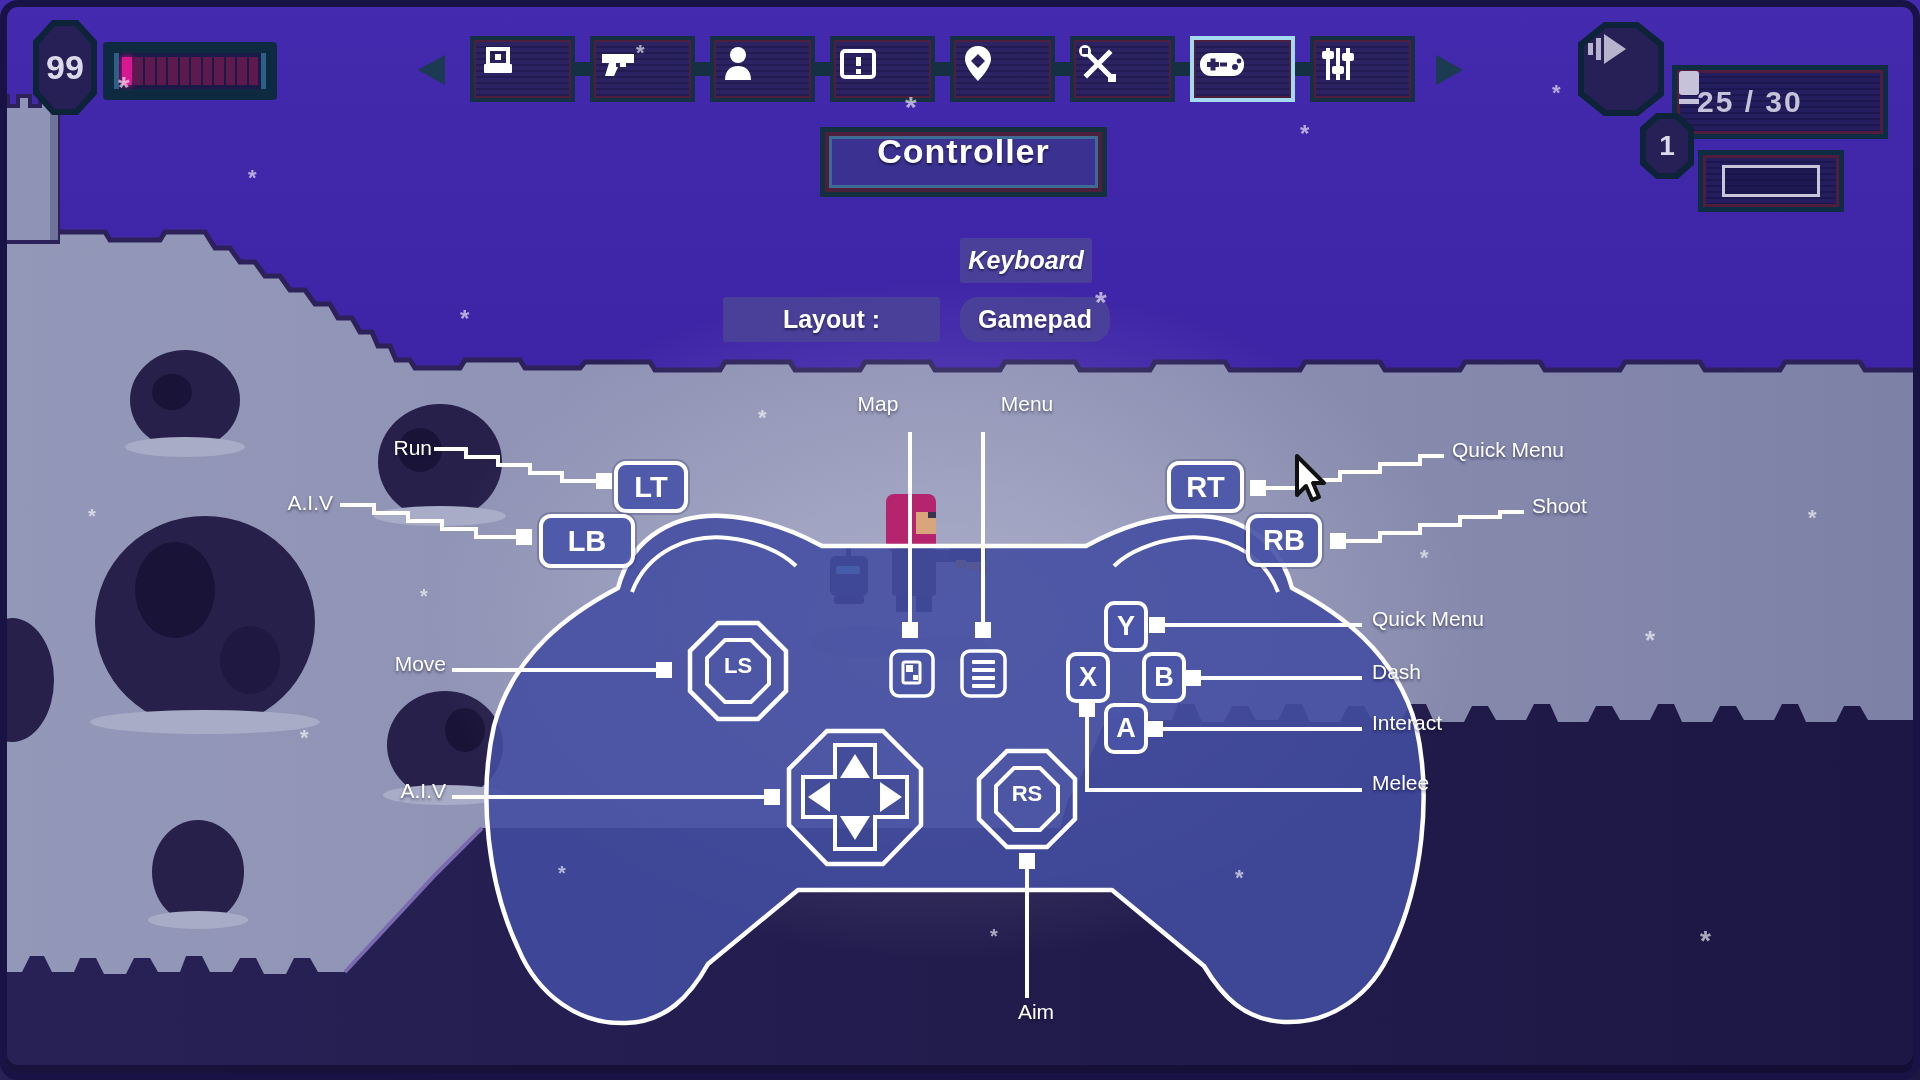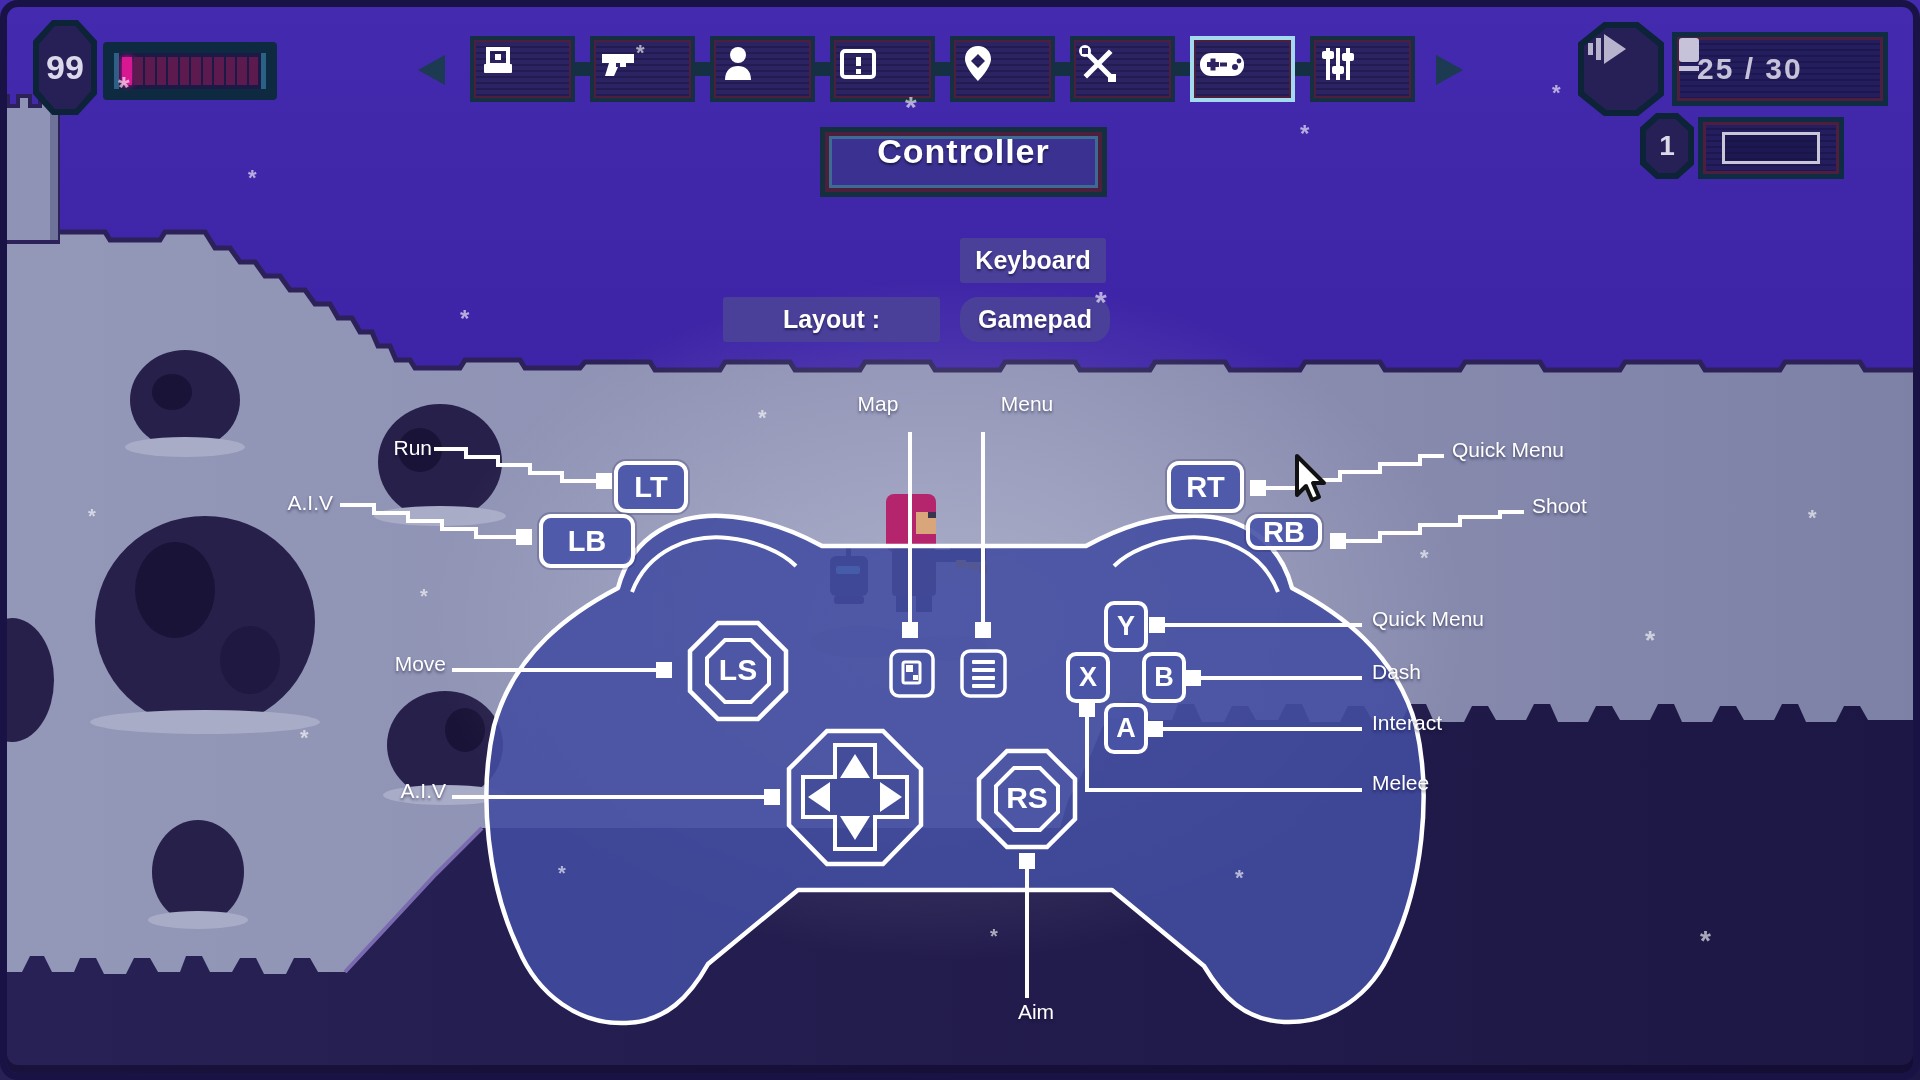--- a/index.html
+++ b/index.html
@@ -7,21 +7,21 @@
     font-family:"Liberation Sans", sans-serif;
     background:linear-gradient(180deg,#432aae 0%,#3e25a7 30%,#3a21a0 100%);}
   svg{position:absolute;left:0;top:0;}
   
   .octo{position:absolute;background:#0d2338;
     clip-path:polygon(30% 0%,70% 0%,100% 22%,100% 78%,70% 100%,30% 100%,0% 78%,0% 22%);
     display:flex;align-items:center;justify-content:center;}
   .octo-in{position:absolute;inset:6px;background:#272057;
     clip-path:polygon(30% 0%,70% 0%,100% 22%,100% 78%,70% 100%,30% 100%,0% 78%,0% 22%);
     display:flex;align-items:center;justify-content:center;color:#dcd9ea;font-weight:bold;}
-  .panel{position:absolute;background:#241d5e;border:5px solid #0f2d42;box-shadow:inset 0 0 0 3px #4f1d3e;}
+  .panel{position:absolute;background:#241d5e;border:5px solid #0f2d42;box-shadow:inset 0 0 0 3px #4f1d3e;margin-top:33px;}
   .stripes{background-image:repeating-linear-gradient(180deg,rgba(0,0,20,.20) 0 2px,rgba(0,0,0,0) 2px 6px);}
   .hpbar{position:absolute;left:103px;top:42px;width:174px;height:58px;background:#0e2a40;
     border-radius:4px;display:flex;align-items:center;justify-content:center;}
   .hpbar-in{width:152px;height:36px;background:#1b1945;border-left:5px solid #2a6286;border-right:5px solid #2a6286;
     display:flex;gap:2px;padding:4px 3px;box-sizing:border-box;}
   .hpseg{flex:1;background:#5c1a4e;}
   .hpseg.filled{background:#d81792;box-shadow:0 0 6px #d81792;}
   .tab{position:absolute;top:36px;width:105px;height:66px;box-sizing:border-box;
     border:4px solid #143042;background:#2c2363;box-shadow:inset 0 0 0 2px #4e1e3d;
     display:flex;align-items:center;justify-content:center;
@@ -41,21 +41,21 @@
   .optbox{position:absolute;height:45px;background:#4a3f99;border-radius:3px;
     display:flex;align-items:center;justify-content:center;color:#fff;
     font-weight:bold;font-size:25px;text-shadow:0 2px 2px rgba(10,10,40,.5);}
   
   .padbtn{position:absolute;box-sizing:border-box;border:4px solid #fff;border-radius:12px;
     background:rgba(74,85,168,.92);display:flex;align-items:center;justify-content:center;
     color:#fff;font-weight:bold;font-size:29px;box-shadow:0 0 0 2px rgba(40,40,90,.25);}
   .facebtn{position:absolute;box-sizing:border-box;border:4px solid #fff;border-radius:10px;
     background:rgba(74,85,168,.85);display:flex;align-items:center;justify-content:center;
     color:#fff;font-weight:bold;font-size:27px;}
-  .sticklabel{position:absolute;width:60px;text-align:center;color:#fff;font-weight:bold;font-size:30px;}
+  .sticklabel{position:absolute;width:60px;text-align:center;color:#fff;font-weight:bold;font-size:22px;}
   .maplabel{position:absolute;color:#fff;font-weight:normal;font-size:21px;
     text-shadow:0 2px 3px rgba(15,15,50,.55);white-space:nowrap;}
   .snow{position:absolute;color:rgba(255,255,255,.62);font-size:30px;font-weight:bold;pointer-events:none;}
   .bezel{position:absolute;inset:0;border:7px solid #191345;border-radius:18px;pointer-events:none;
     box-shadow:inset 0 -8px 0 rgba(12,8,40,.55);}
 </style>
 </head>
 <body>
 
 <div id="screen">
@@ -244,21 +244,21 @@
 
   <div class="padbtn" style="left:614px;top:461px;width:74px;height:52px;">
       <span>LT</span>
     </div>
   <div class="padbtn" style="left:539px;top:514px;width:96px;height:54px;">
       <span>LB</span>
     </div>
   <div class="padbtn" style="left:1167px;top:461px;width:77px;height:52px;text-align:center;">
       <span>RT</span>
     </div>
-  <div class="padbtn" style="left:1246px;top:514px;width:76px;height:36px;">
+  <div class="padbtn" style="left:1246px;top:514px;width:76px;height:53px;">
       <span>RB</span>
     </div>
   <div class="facebtn" style="left:1104px;top:601px;width:44px;height:51px;">
       <span>Y</span>
     </div>
   <div class="facebtn" style="left:1066px;top:652px;width:44px;height:51px;">
       <span>X</span>
     </div>
   <div class="facebtn" style="left:1142px;top:652px;width:44px;height:51px;">
       <span>B</span>
@@ -393,21 +393,21 @@
   <div class="octo" style="left:1640px;top:113px;width:54px;height:66px;">
     <div class="octo-in" style="font-size:28px;">1</div>
   </div>
   <div class="panel stripes" style="left:1698px;top:117px;width:146px;height:62px;box-sizing:border-box;display:flex;align-items:center;justify-content:center;">
     <div style="width:92px;height:26px;border:3px solid #c9c6da;background:rgba(20,16,60,.35);"></div>
   </div>
 
   <div class="titlebox">
     <span>Controller</span>
   </div>
-  <div class="optbox" style="left:960px;top:238px;width:146px;">
+  <div class="optbox" style="left:960px;top:238px;width:132px;font-style:italic;">
     <span>Keyboard</span>
   </div>
   <div class="optbox" style="left:723px;top:297px;width:217px;">
     <span>Layout :</span>
   </div>
   <div class="optbox" style="left:960px;top:297px;width:150px;border-radius:18px;">
     <span>Gamepad</span>
   </div>
 
   <span class="snow" style="left:118px;top:70px;">*</span>

